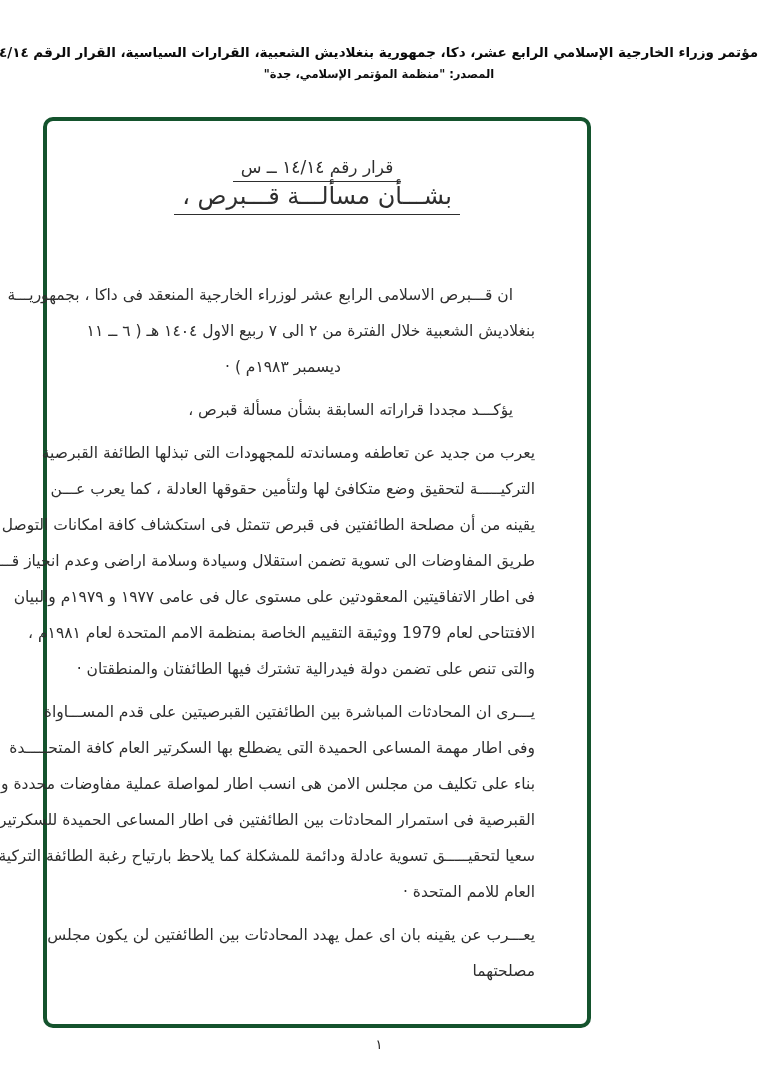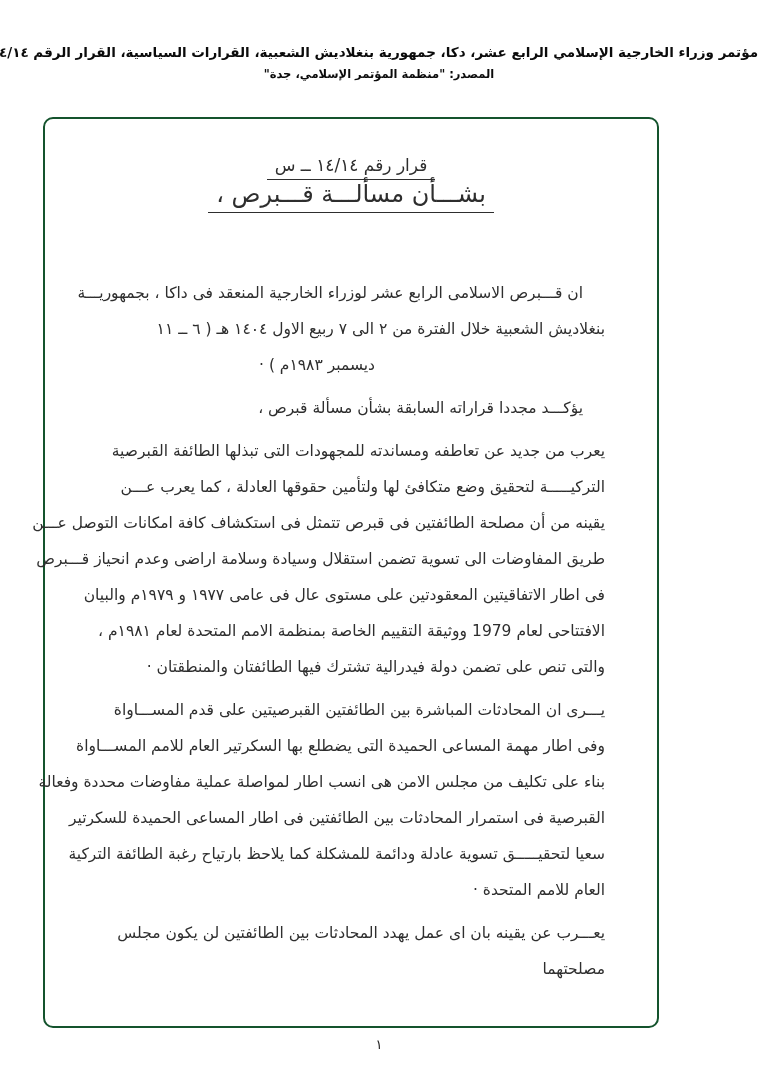--- a/index.html
+++ b/index.html
@@ -6,22 +6,22 @@
   body{
     width:758px;height:1078px;position:relative;background:#ffffff;
     font-family:"DejaVu Sans",sans-serif;overflow:hidden;
   }
   
   .header{position:absolute;top:44px;left:0;right:0;text-align:center;direction:rtl;color:#0b0b0b;}
   .header .l1{font-size:13.5px;font-weight:bold;white-space:nowrap;}
   .header .l2{font-size:11.5px;font-weight:bold;margin-top:7px;}
   
   .frame{
-    position:absolute;left:43px;top:117px;width:616px;height:911px;
-    box-sizing:border-box;border:2px solid #14532d;border-radius:10px;background:#ffffff;
+    position:absolute;left:43px;top:117px;width:548px;height:911px;
+    box-sizing:border-box;border:4px solid #14532d;border-radius:10px;background:#ffffff;
   }
   
   .doc{position:absolute;inset:0;direction:rtl;color:#2e2e2e;}
   .title-block{position:absolute;top:36px;left:0;right:0;text-align:center;}
   .title-line{
     display:inline-block;font-size:17px;letter-spacing:.5px;
     padding:0 8px 4px;border-bottom:1.6px solid #2e2e2e;white-space:nowrap;
   }
   .title-line.second{font-size:24px;}
   .paras{position:absolute;top:156px;right:52px;left:14px;}
@@ -65,21 +65,21 @@
           <div class="line first"><span class="lead">يعرب من جديد</span><span> عن تعاطفه ومساندته للمجهودات التى تبذلها الطائفة القبرصية</span></div>
           <div class="line">التركيـــــة لتحقيق وضع متكافئ لها ولتأمين حقوقها العادلة ، كما يعرب عـــن</div>
           <div class="line">يقينه من أن مصلحة الطائفتين فى قبرص تتمثل فى استكشاف كافة امكانات التوصل عـــن</div>
           <div class="line">طريق المفاوضات الى تسوية تضمن استقلال وسيادة وسلامة اراضى وعدم انحياز قـــبرص</div>
           <div class="line">فى اطار الاتفاقيتين المعقودتين على مستوى عال فى عامى ١٩٧٧ و ١٩٧٩م والبيان</div>
           <div class="line">الافتتاحى لعام 1979 ووثيقة التقييم الخاصة بمنظمة الامم المتحدة لعام ١٩٨١م ،</div>
           <div class="line">والتى تنص على تضمن دولة فيدرالية تشترك فيها الطائفتان والمنطقتان ·</div>
         </div>
         <div class="para">
           <div class="line first"><span class="lead">يـــرى ان</span><span> المحادثات المباشرة بين الطائفتين القبرصيتين على قدم المســـاواة</span></div>
-          <div class="line">وفى اطار مهمة المساعى الحميدة التى يضطلع بها السكرتير العام للامم المســـاواة</div>
+          <div class="line">وفى اطار مهمة المساعى الحميدة التى يضطلع بها السكرتير العام كافة المتحـــــدة</div>
           <div class="line">بناء على تكليف من مجلس الامن هى انسب اطار لمواصلة عملية مفاوضات محددة وفعالة</div>
           <div class="line">القبرصية فى استمرار المحادثات بين الطائفتين فى اطار المساعى الحميدة للسكرتير</div>
           <div class="line">سعيا لتحقيـــــق تسوية عادلة ودائمة للمشكلة كما يلاحظ بارتياح رغبة الطائفة التركية</div>
           <div class="line">العام للامم المتحدة ·</div>
         </div>
         <div class="para">
           <div class="line first"><span class="lead">يعـــرب</span><span> عن يقينه بان اى عمل يهدد المحادثات بين الطائفتين لن يكون مجلس</span></div>
           <div class="line">مصلحتهما</div>
         </div>
       </div>

